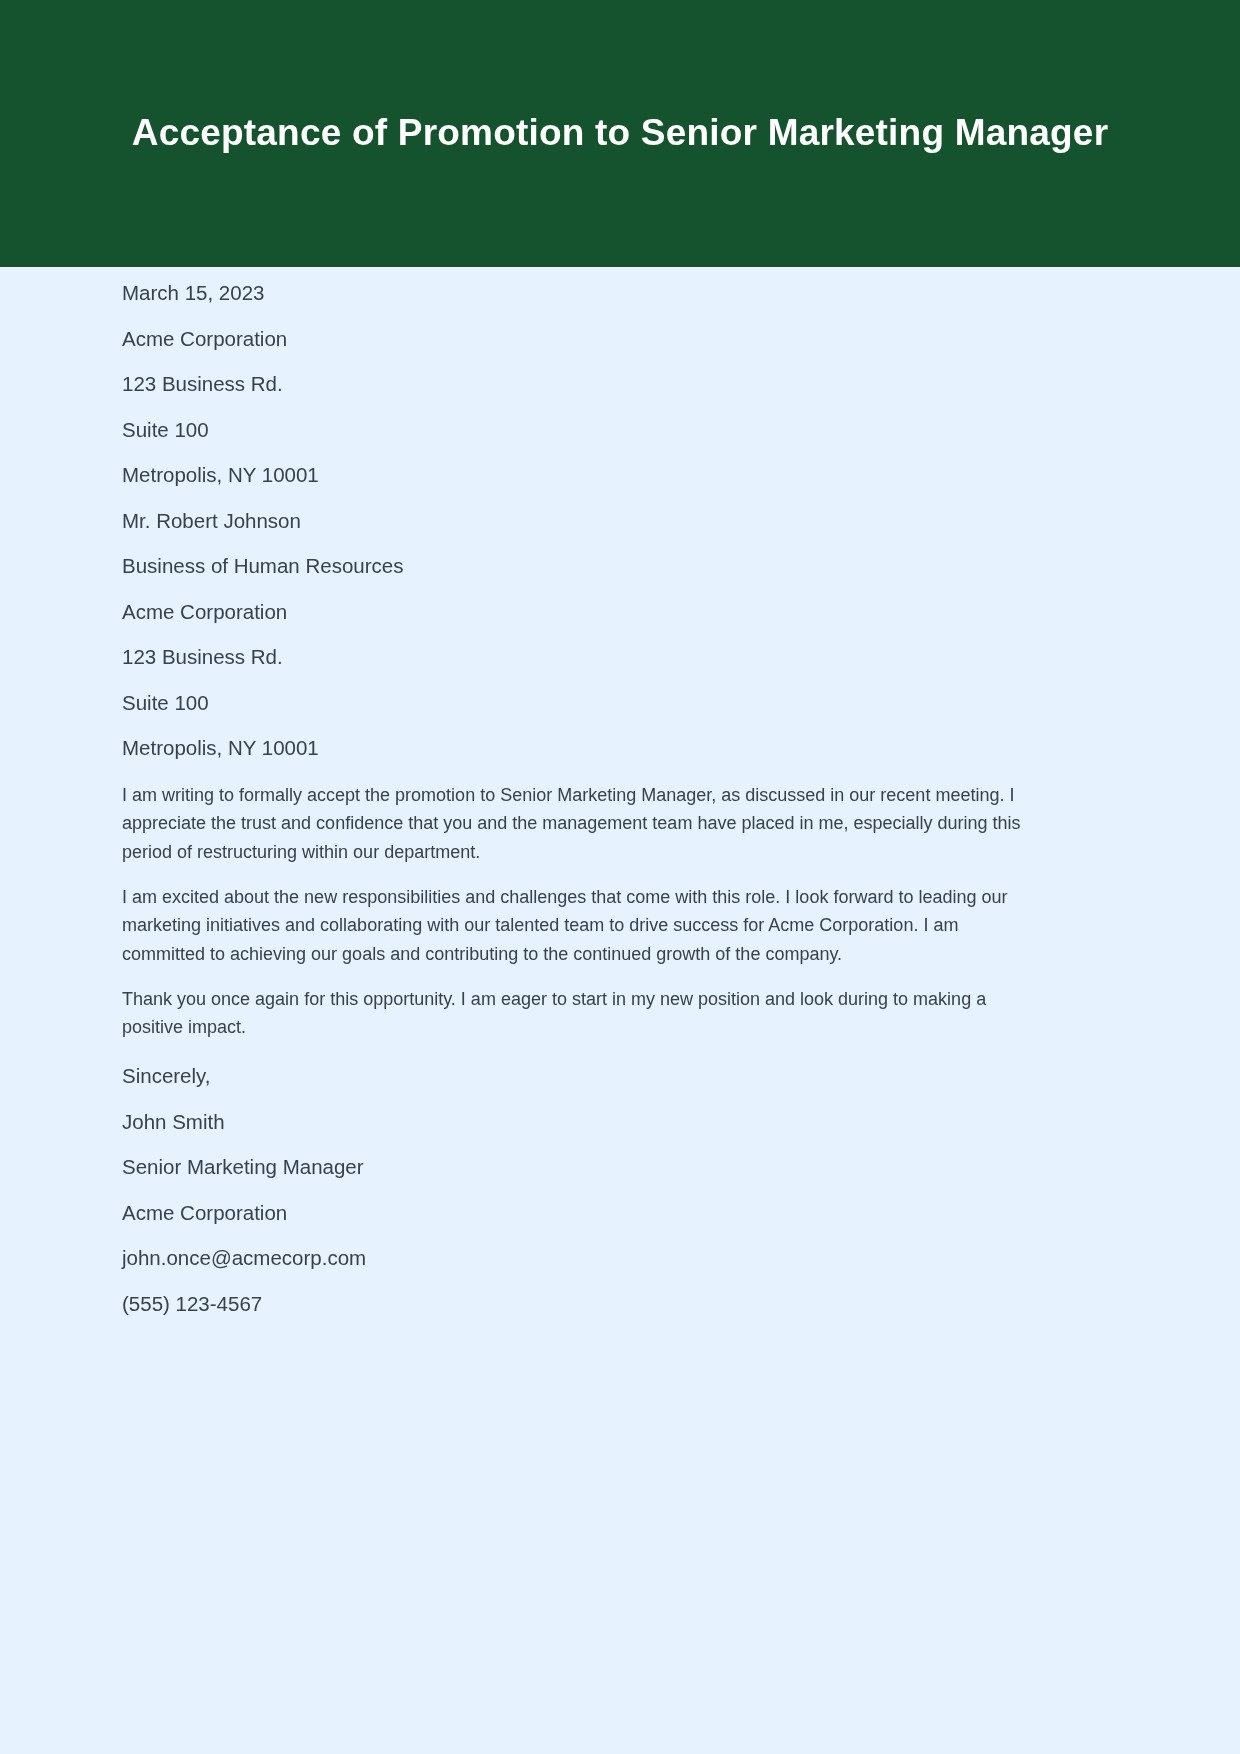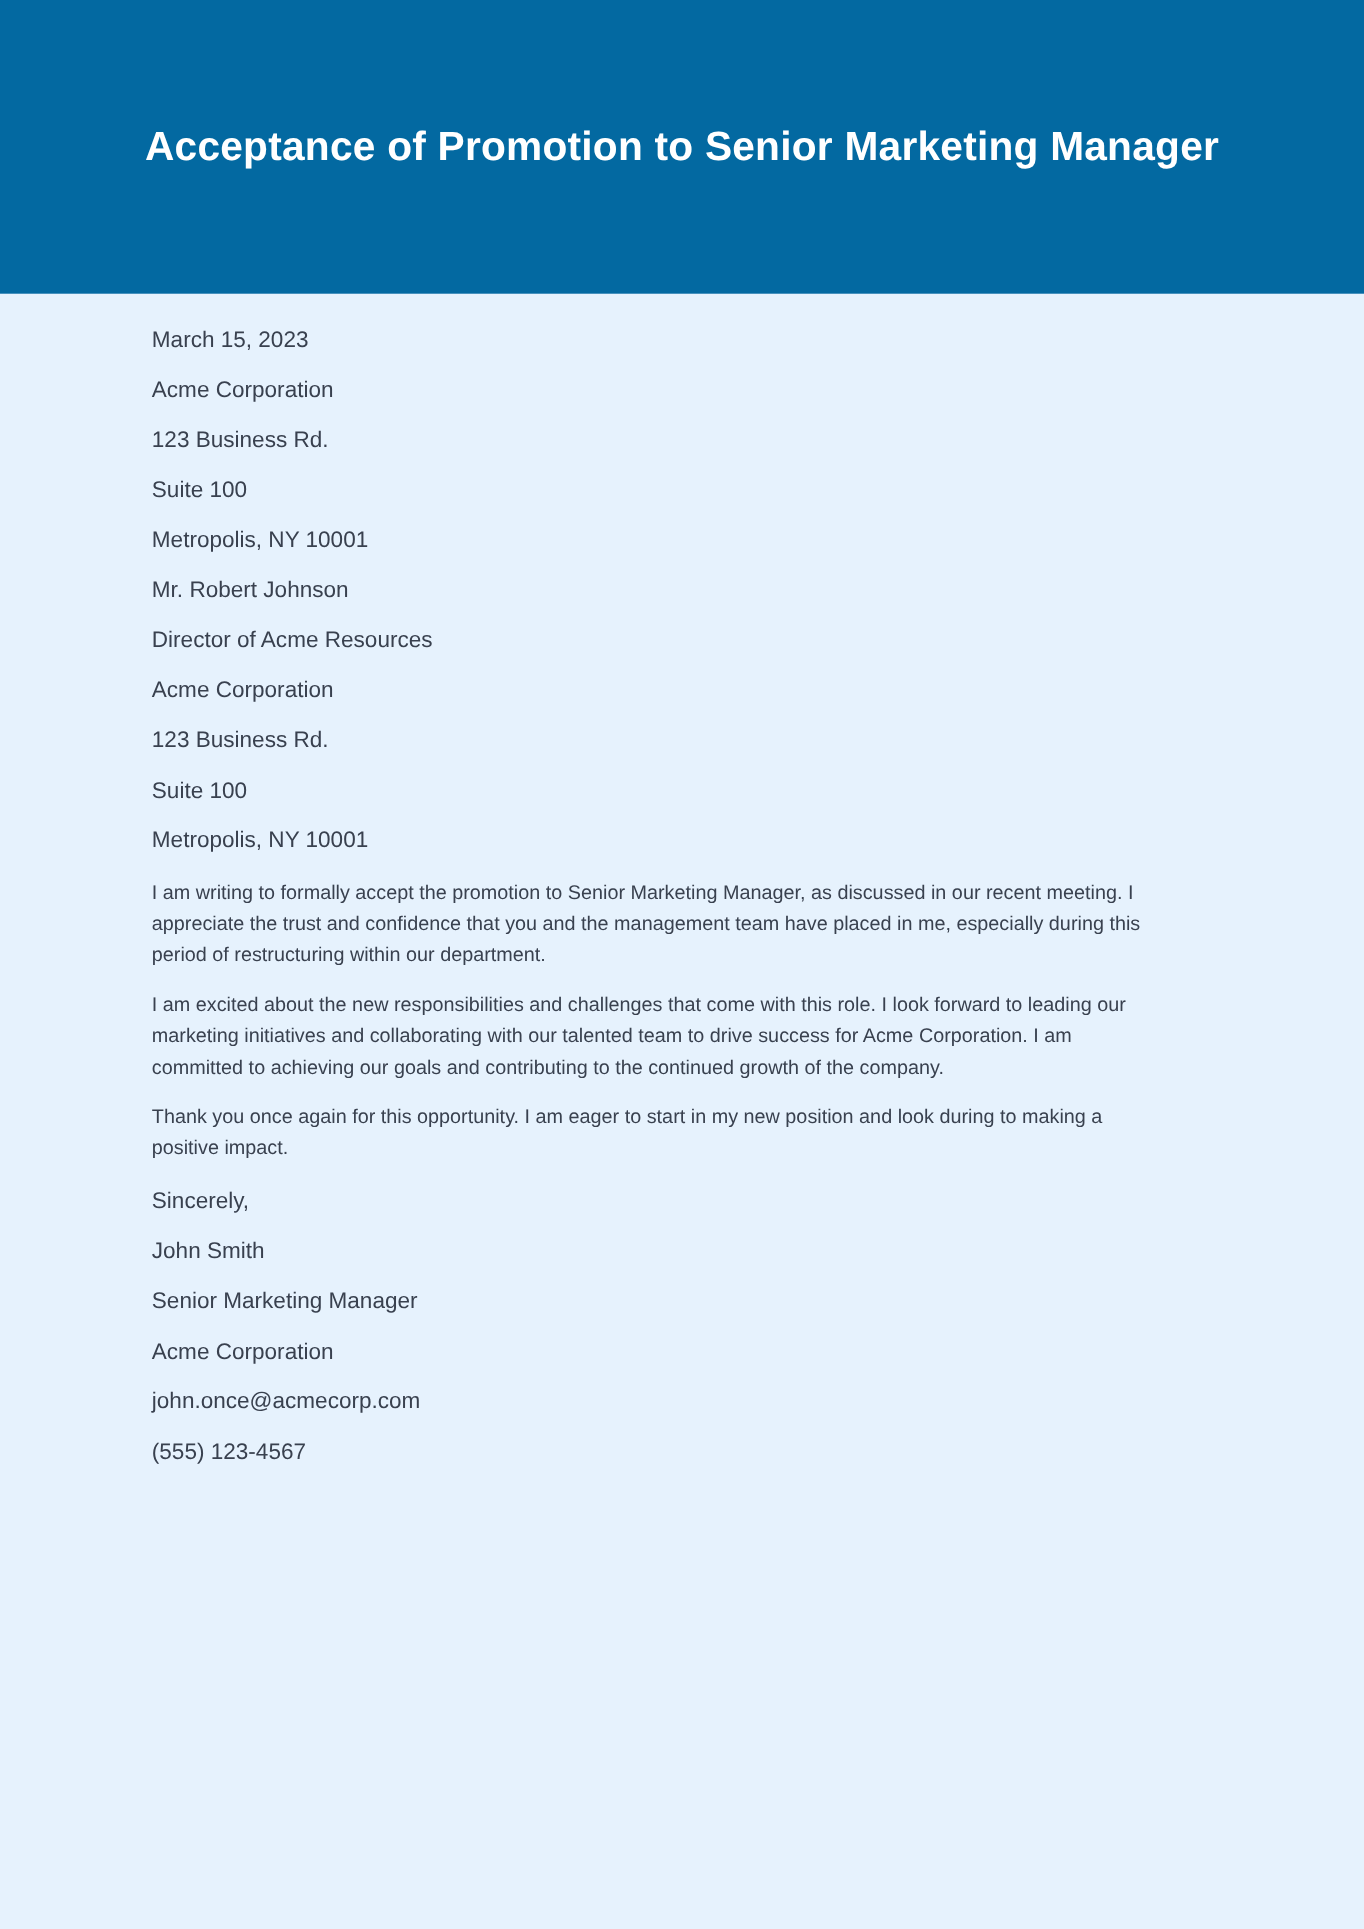--- a/index.html
+++ b/index.html
@@ -21,21 +21,21 @@
     background: #e6f2fd;
   }
 
   
   .header-band {
     position: absolute;
     top: 0;
     left: 0;
     width: 1240px;
     height: 267px;
-    background: #0369a1;
+    background: #14532d;
     display: flex;
     align-items: center;
     justify-content: center;
     box-sizing: border-box;
   }
 
   .doc-title {
     color: #ffffff;
     font-family: "Liberation Sans", sans-serif;
     font-size: 37px;
@@ -47,21 +47,21 @@
     padding: 0 60px;
     white-space: nowrap;
   }
 
   
   .letter-body {
     position: absolute;
     top: 267px;
     left: 0;
     width: 1240px;
-    padding: 16px;
+    padding: 0;
     box-sizing: border-box;
   }
 
   .letter-inner {
     margin-left: 122px;
     width: 920px;
     padding-top: 13px;
   }
 
   .line {
@@ -102,21 +102,21 @@
     <div class="letter-inner">
 
       <p class="line">March 15, 2023</p>
 
       <p class="line">Acme Corporation</p>
       <p class="line">123 Business Rd.</p>
       <p class="line">Suite 100</p>
       <p class="line">Metropolis, NY 10001</p>
 
       <p class="line">Mr. Robert Johnson</p>
-      <p class="line">Director of Acme Resources</p>
+      <p class="line">Business of Human Resources</p>
       <p class="line">Acme Corporation</p>
       <p class="line">123 Business Rd.</p>
       <p class="line">Suite 100</p>
       <p class="line">Metropolis, NY 10001</p>
 
 
       <p class="para">I am writing to formally accept the promotion to Senior Marketing Manager, as discussed in our recent meeting. I appreciate the trust and confidence that you and the management team have placed in me, especially during this period of restructuring within our department.</p>
       <p class="para">I am excited about the new responsibilities and challenges that come with this role. I look forward to leading our marketing initiatives and collaborating with our talented team to drive success for Acme Corporation. I am committed to achieving our goals and contributing to the continued growth of the company.</p>
       <p class="para">Thank you once again for this opportunity. I am eager to start in my new position and look during to making a positive impact.</p>
 

